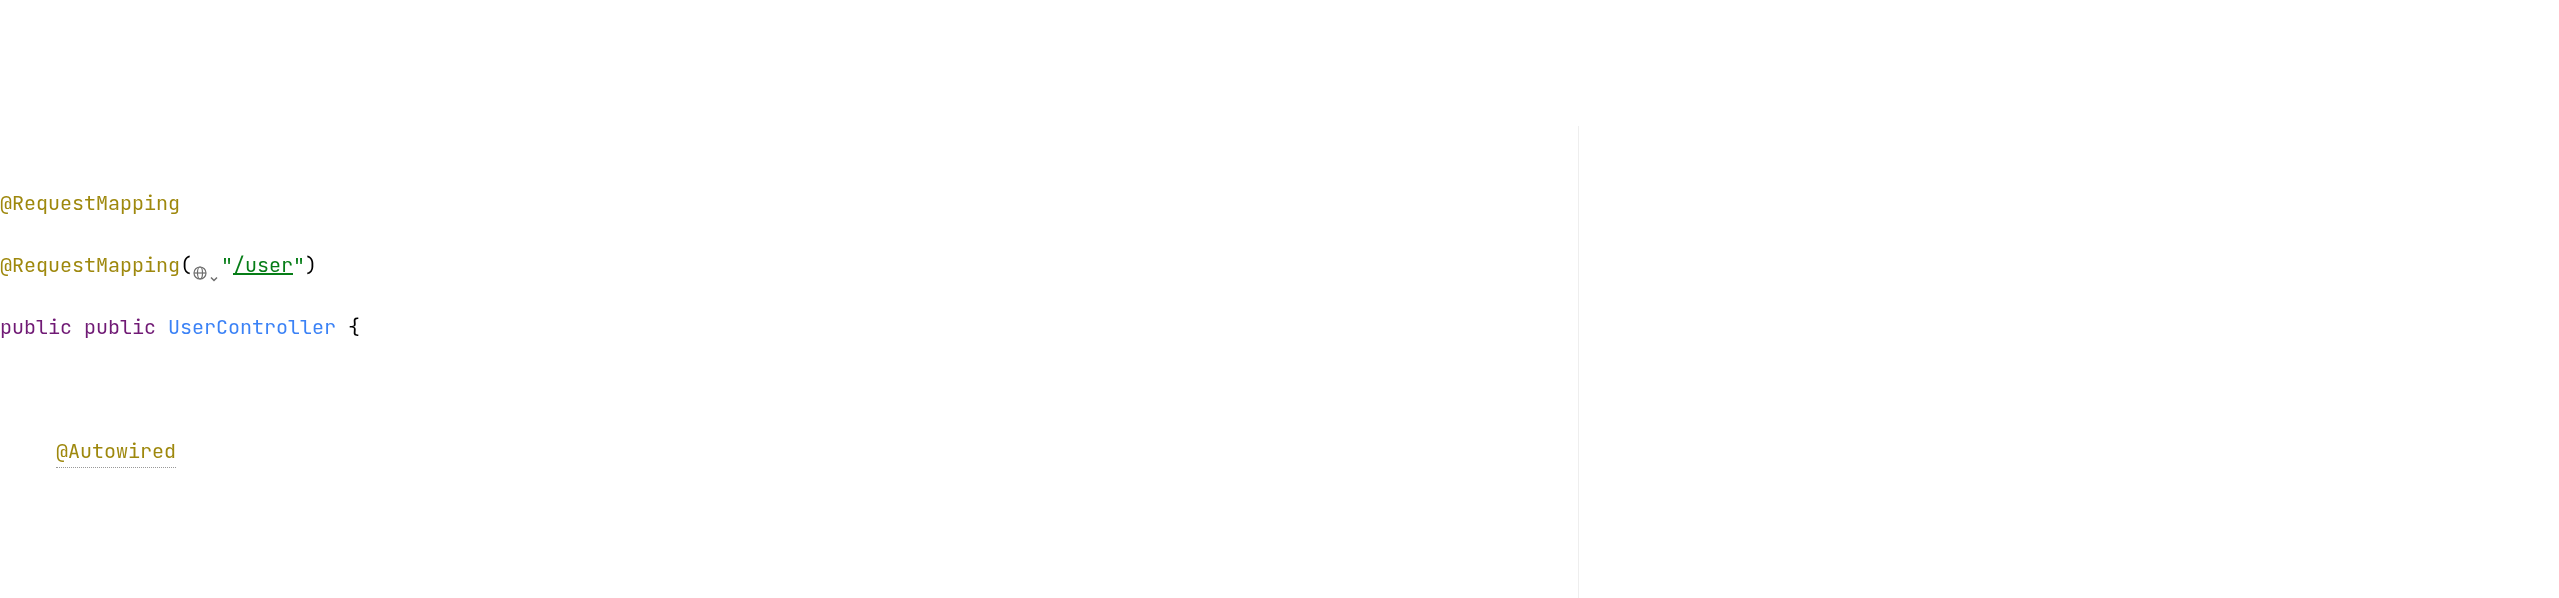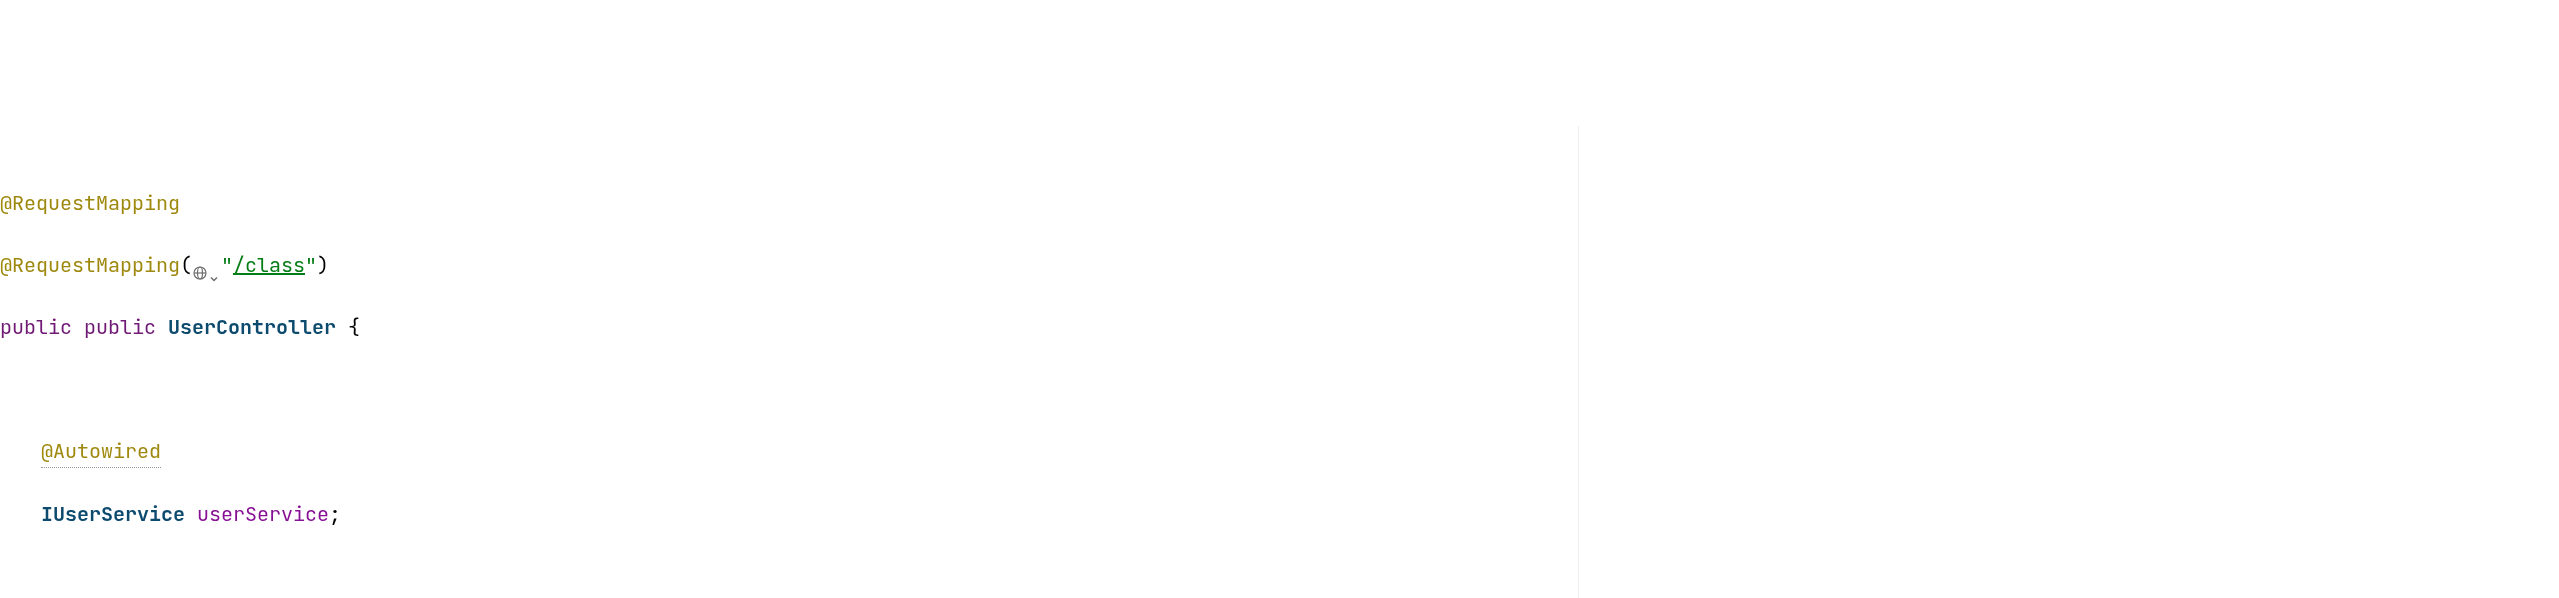--- a/index.html
+++ b/index.html
@@ -17,37 +17,37 @@
       white-space: pre;
       position: relative;
     }
     .code-container {
       position: relative;
     }
     .line {
       display: block;
       min-height: 1.55em;
     }
-    .indent1 { padding-left: 41px; }
+    .indent1 { padding-left: 56px; }
     .annotation { color: #9E880D; }
     .annotation-underline { 
       color: #9E880D; 
       border-bottom: 1px dotted #999;
       display: inline-block;
     }
     .keyword { color: #701a75; }
     .string { color: #067D17; }
     .string-underline {
       color: #067D17;
       text-decoration: underline;
       text-decoration-color: #067D17;
     }
     .identifier { color: #871094; }
     .text { color: #000000; }
-    .type { color: #0c4a6e; font-weight: bold; }
+    .type { color: #3b82f6; }
     .paren { color: #000000; }
     .brace { color: #000000; }
     .globe-icon {
       display: inline-block;
       width: 16px;
       height: 16px;
       vertical-align: middle;
       margin-right: 1px;
     }
     .chevron-icon {
@@ -74,25 +74,24 @@
 
 <div class="code-container">
 <div class="right-margin"></div>
 <span class="line"><span class="annotation">@RequestMapping</span></span>
 <span class="line"><span class="annotation">@RequestMapping</span><span class="paren">(</span><span class="globe-icon"><svg viewBox="0 0 16 16" fill="none" stroke="#6E6E6E" stroke-width="1.2">
           <circle cx="8" cy="8" r="6"></circle>
           <ellipse cx="8" cy="8" rx="2.5" ry="6"></ellipse>
           <line x1="2" y1="8" x2="14" y2="8"></line>
         </svg></span><span class="chevron-icon"><svg viewBox="0 0 10 10" fill="none" stroke="#6E6E6E" stroke-width="1.5">
           <path d="M2 3.5 L5 6.5 L8 3.5"></path>
-        </svg></span><span class="string">"</span><span class="string-underline">/class</span><span class="string">"</span><span class="paren">)</span></span>
+        </svg></span><span class="string">"</span><span class="string-underline">/user</span><span class="string">"</span><span class="paren">)</span></span>
 <span class="line"><span class="keyword">public</span> <span class="keyword">public</span> <span class="type">UserController</span><span class="brace"> {</span></span>
 <span class="line"> </span>
 <span class="line indent1"><span class="annotation-underline">@Autowired</span></span>
-<span class="line indent1"><span class="type">IUserService</span> <span class="identifier">userService</span><span class="text">;</span></span>
 <span class="line"> </span>
 
 
 
 
 
 </div>
 
 
 

